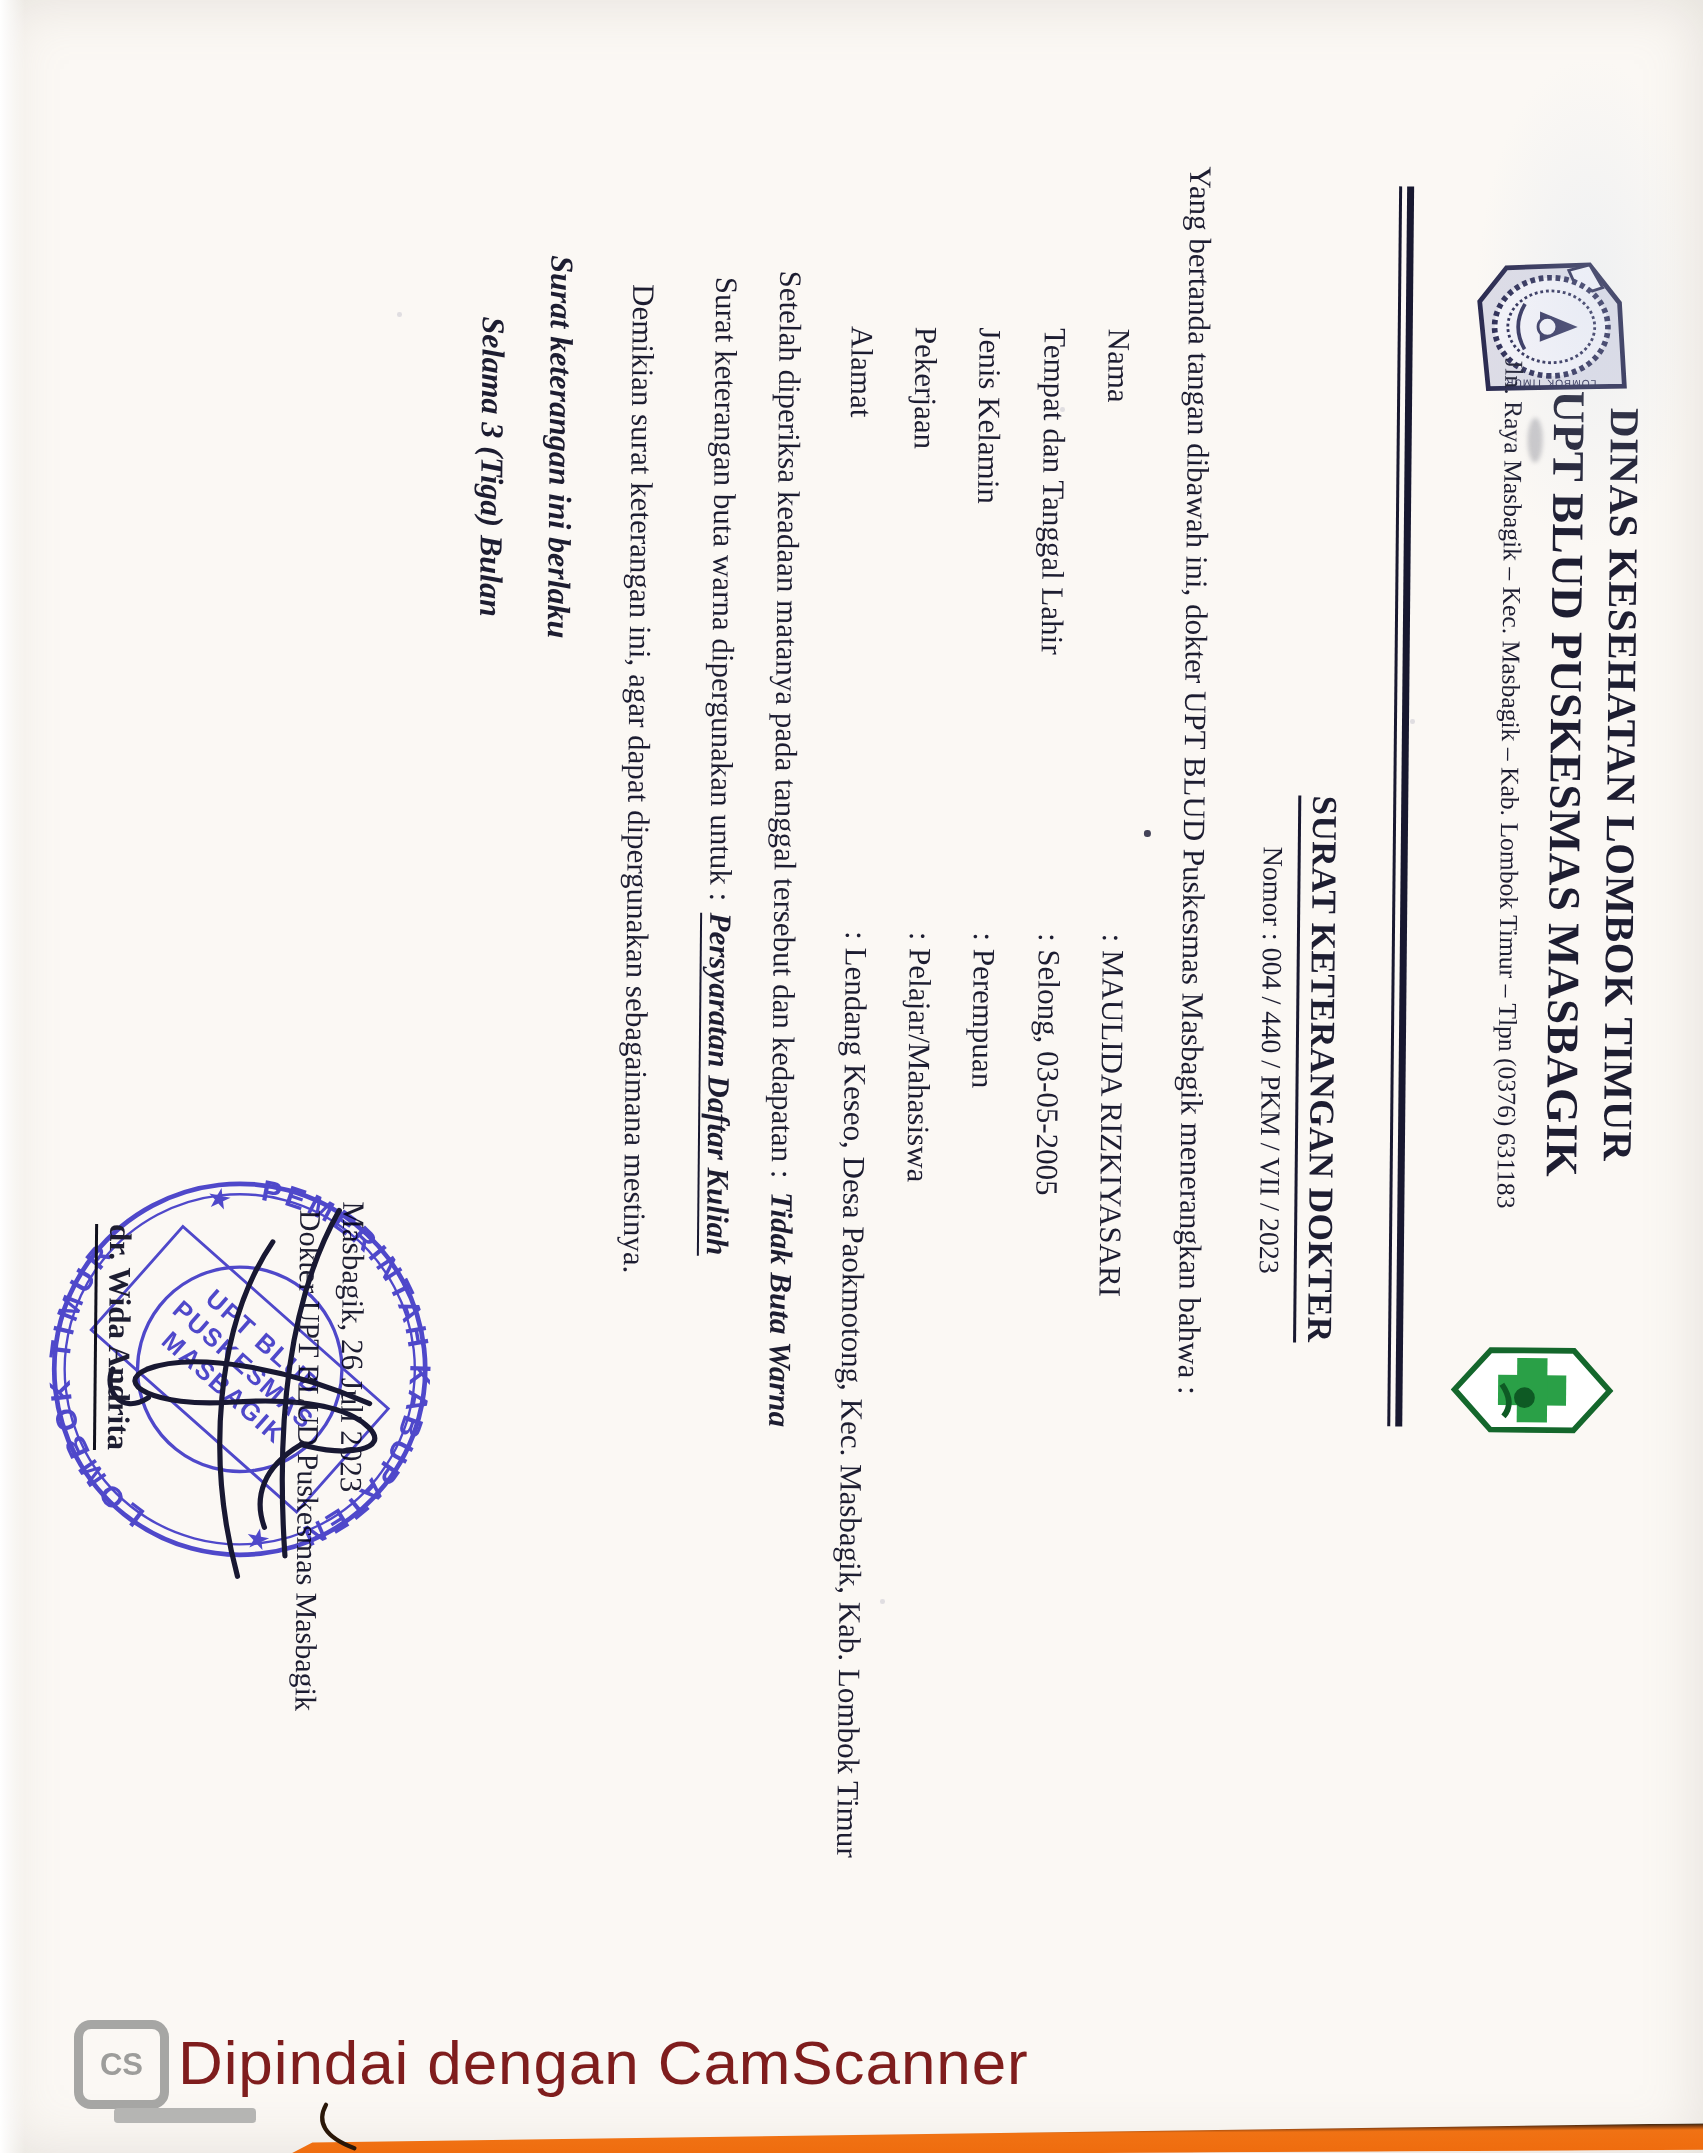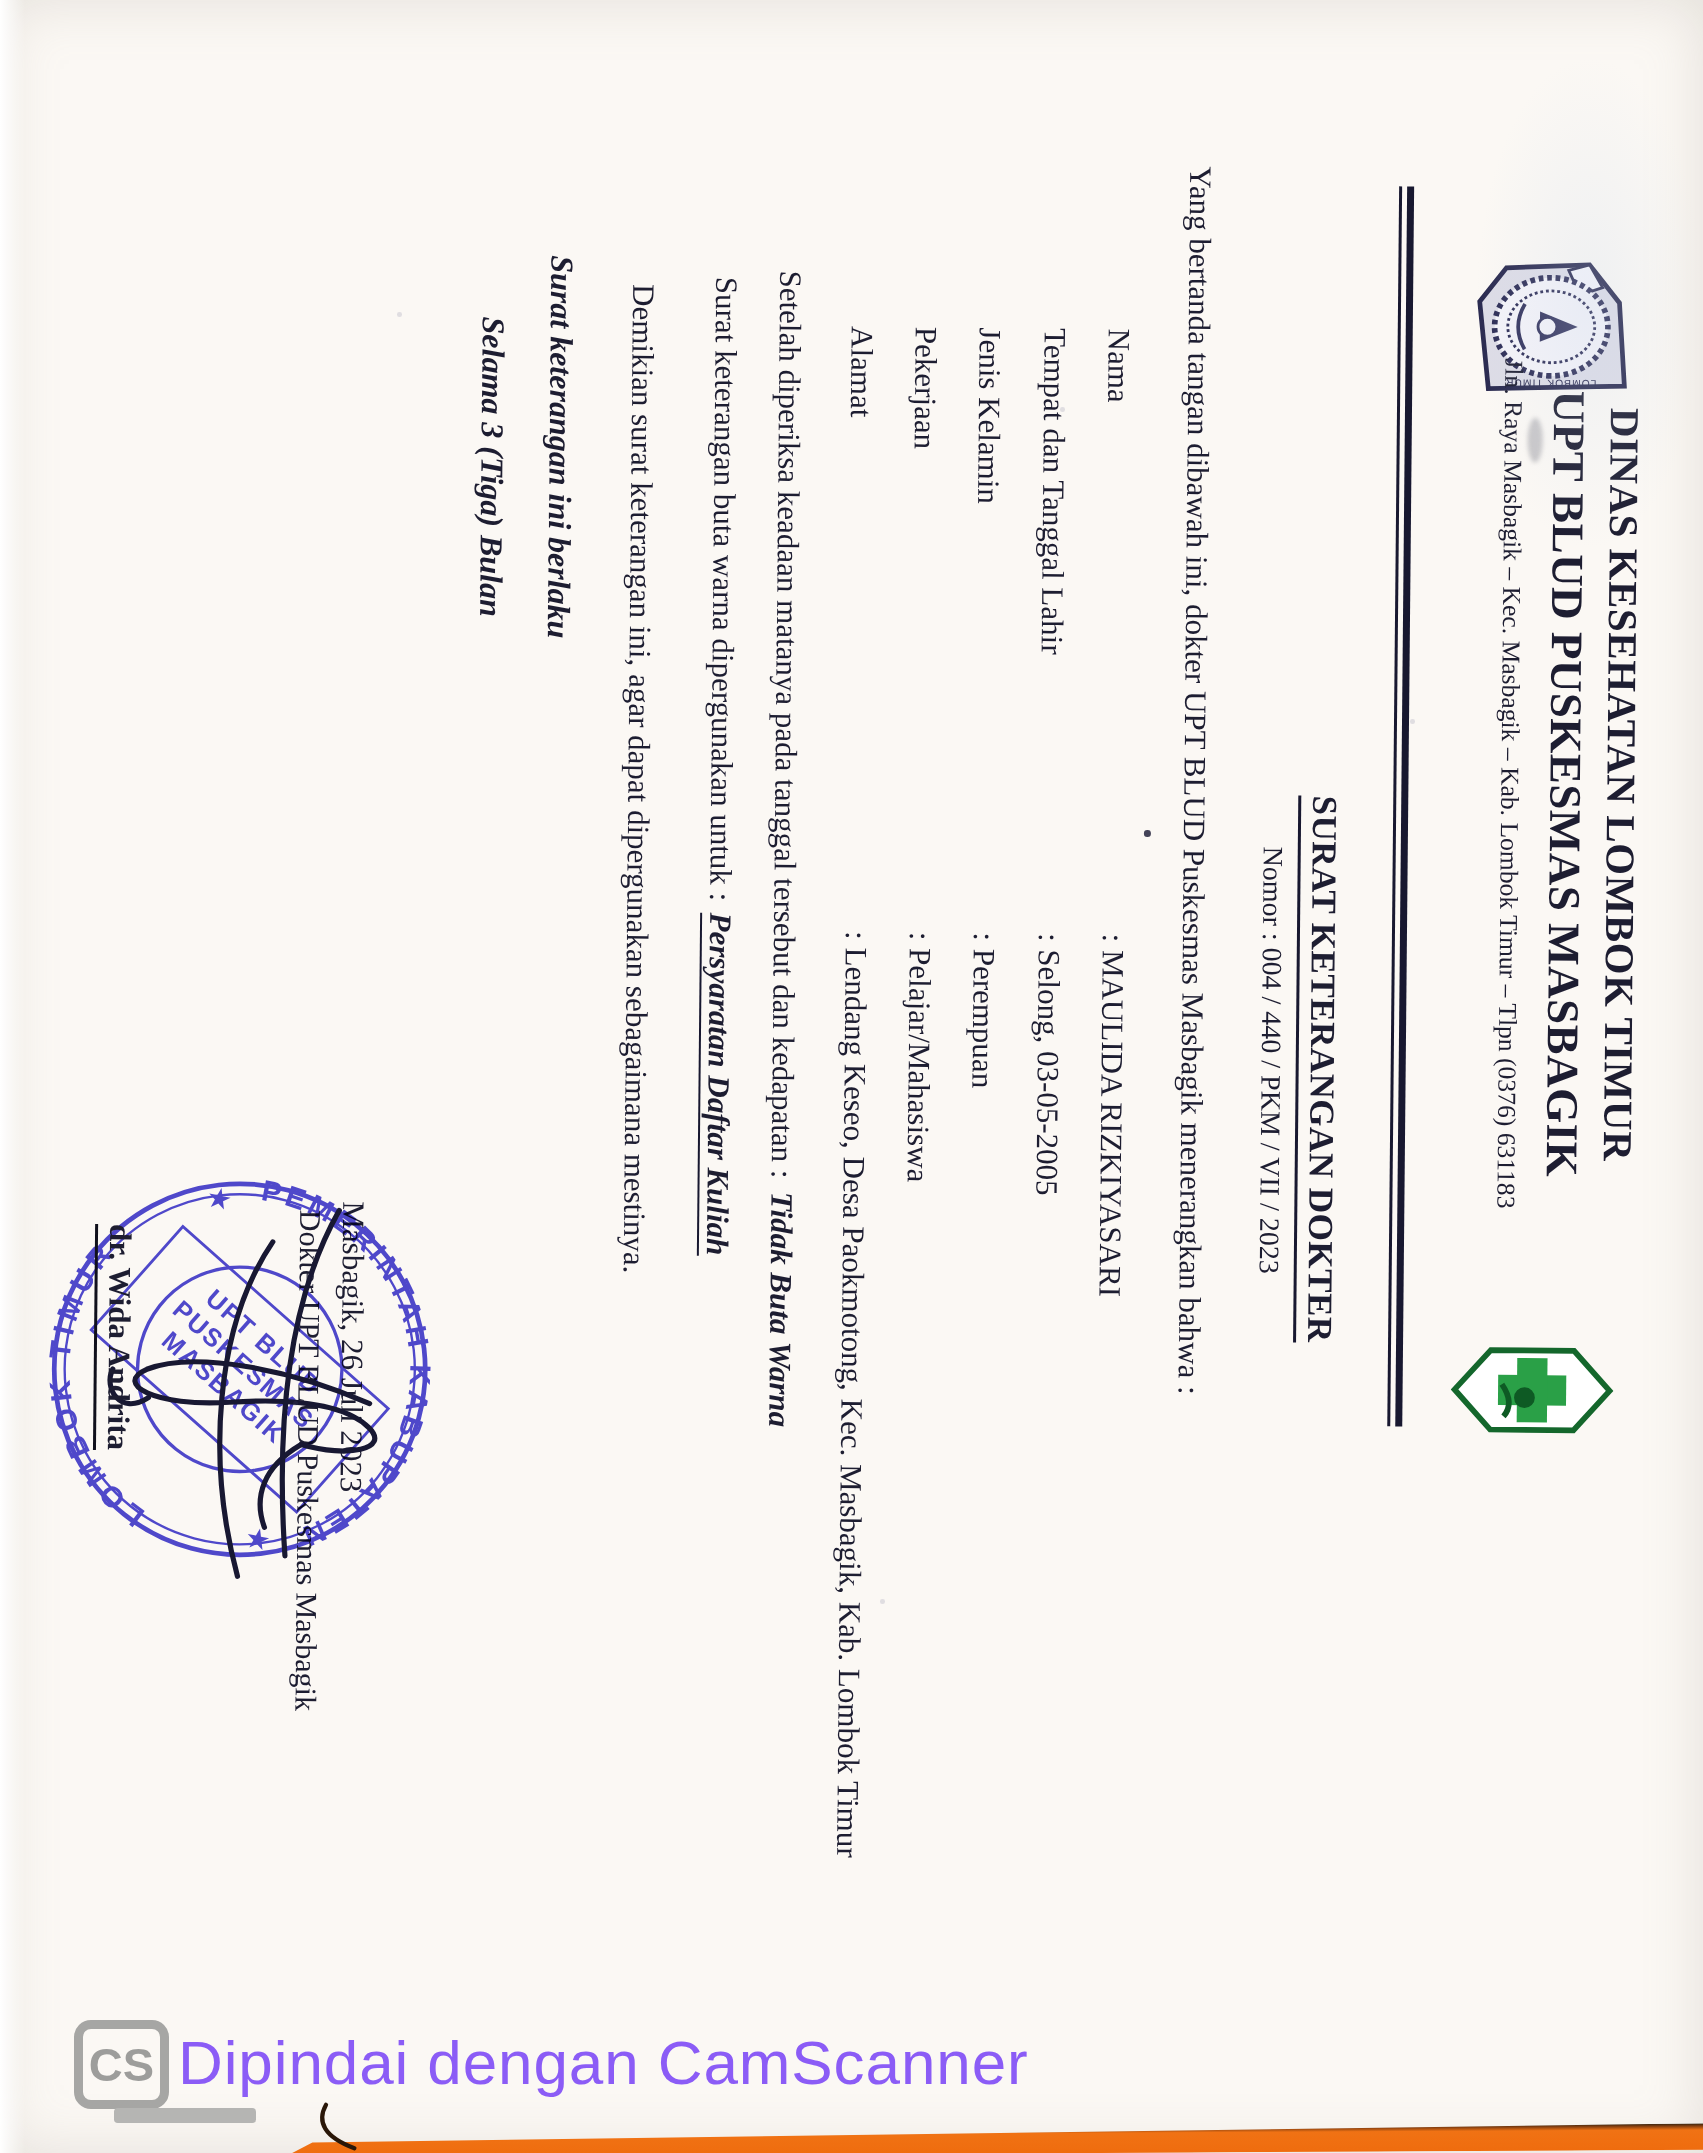--- a/index.html
+++ b/index.html
@@ -54,25 +54,25 @@
 
   
   .edge-l{position:absolute;left:0;top:0;width:24.6px;height:2154px;z-index:4;
           background:linear-gradient(90deg,#ffffff,rgba(255,255,255,0));}
   .tint{position:absolute;left:1476px;top:57px;width:227px;height:492px;z-index:2;
         background:radial-gradient(closest-side,rgba(200,215,235,.25),rgba(200,215,235,0));}
   .sp{position:absolute;width:4.7px;height:4.7px;border-radius:50%;background:rgba(90,90,130,.16);z-index:2;}
 
   .cs-badge{position:absolute;left:74px;top:2020px;width:95px;height:89px;z-index:6;
             border:9.5px solid #a6a6a4;border-radius:17px;display:flex;align-items:center;justify-content:center;
-            font-family:"Liberation Sans",sans-serif;font-weight:bold;font-size:47px;color:#9d9d9b;}
+            font-family:"Liberation Sans",sans-serif;font-weight:bold;font-size:31px;color:#9d9d9b;}
   .cs-bar{position:absolute;left:114px;top:2108px;width:142px;height:15px;background:#b5b5b3;
           border-radius:3.8px;z-index:6;}
   .cam-text{position:absolute;left:178px;top:2027px;z-index:6;font-family:"Liberation Sans",sans-serif;
-            font-size:62px;color:#8b5cf6;letter-spacing:0.9px;white-space:nowrap;}
+            font-size:62px;color:#7f1d1d;letter-spacing:0.9px;white-space:nowrap;}
 
   .orange-strip{position:absolute;left:284px;top:2127px;width:1420px;height:26.5px;z-index:6;
                 background:linear-gradient(180deg,#2e2212 0,#8a4110 2.8px,#f07214 6.6px,#ef6c0e 100%);
                 transform:rotate(-.3deg);clip-path:polygon(0 100%,2% 45%,100% 0,100% 100%);}
   .hook{position:absolute;left:309px;top:2101px;width:104px;height:53px;z-index:6;}
 </style>
 </head>
 <body>
 
 <div class="canvas">

